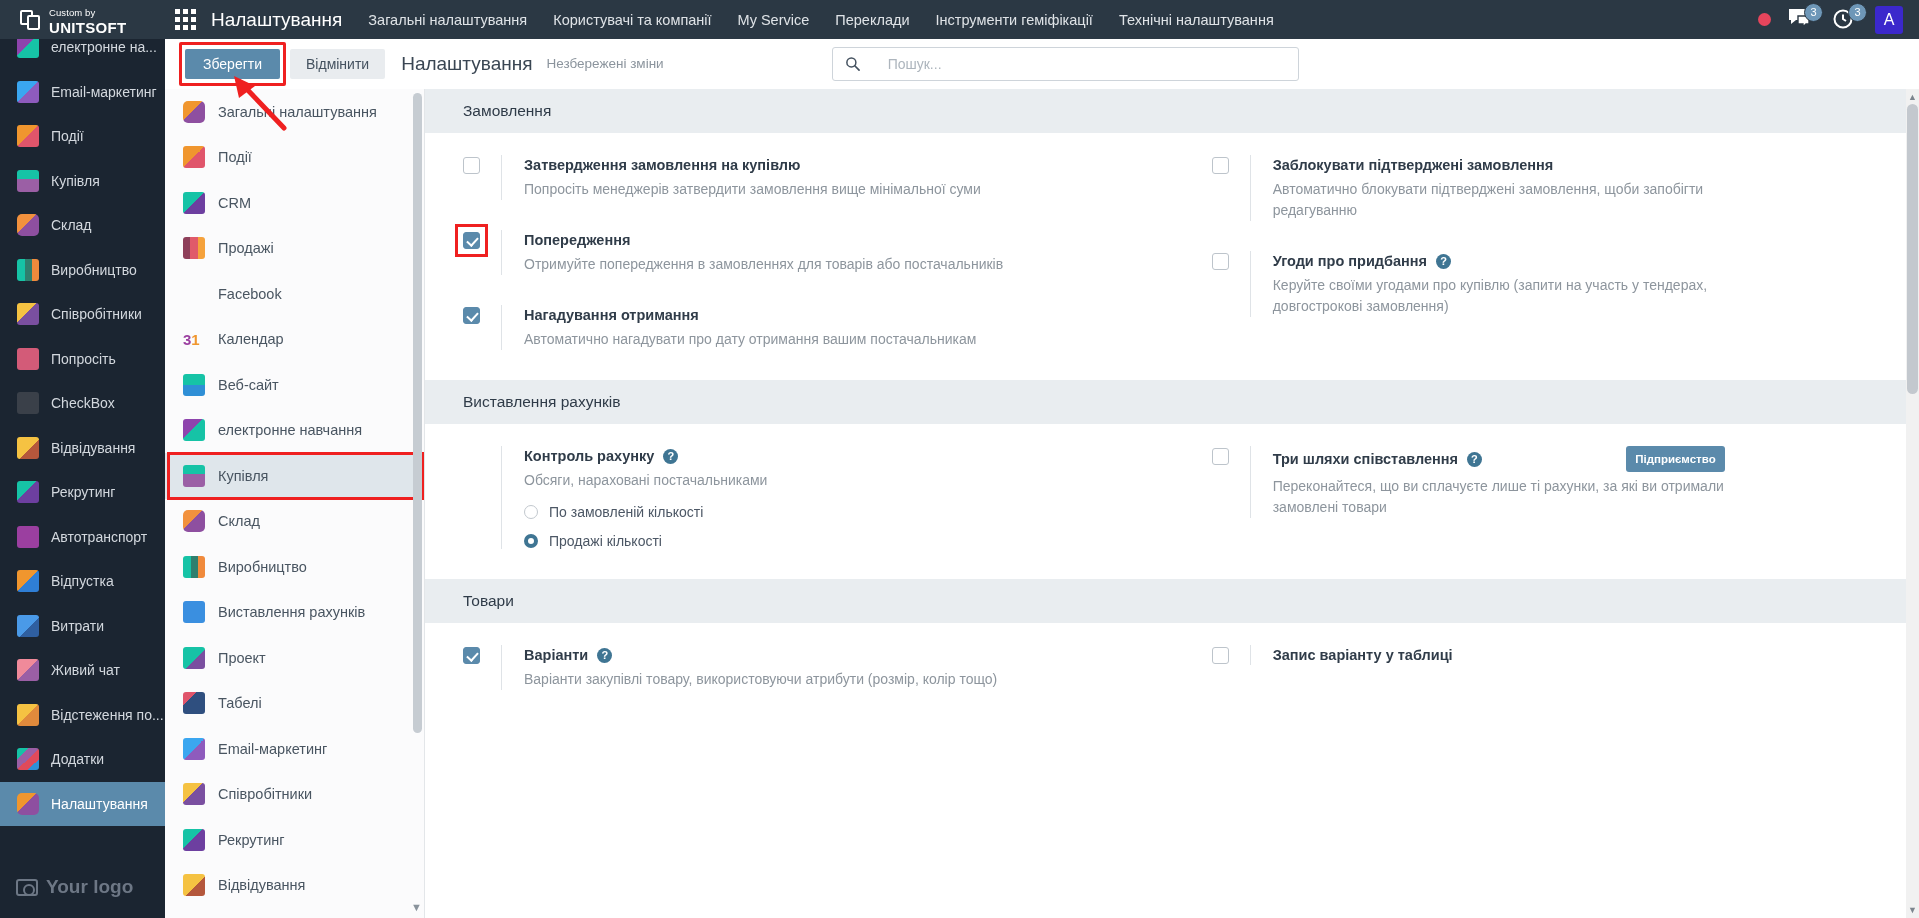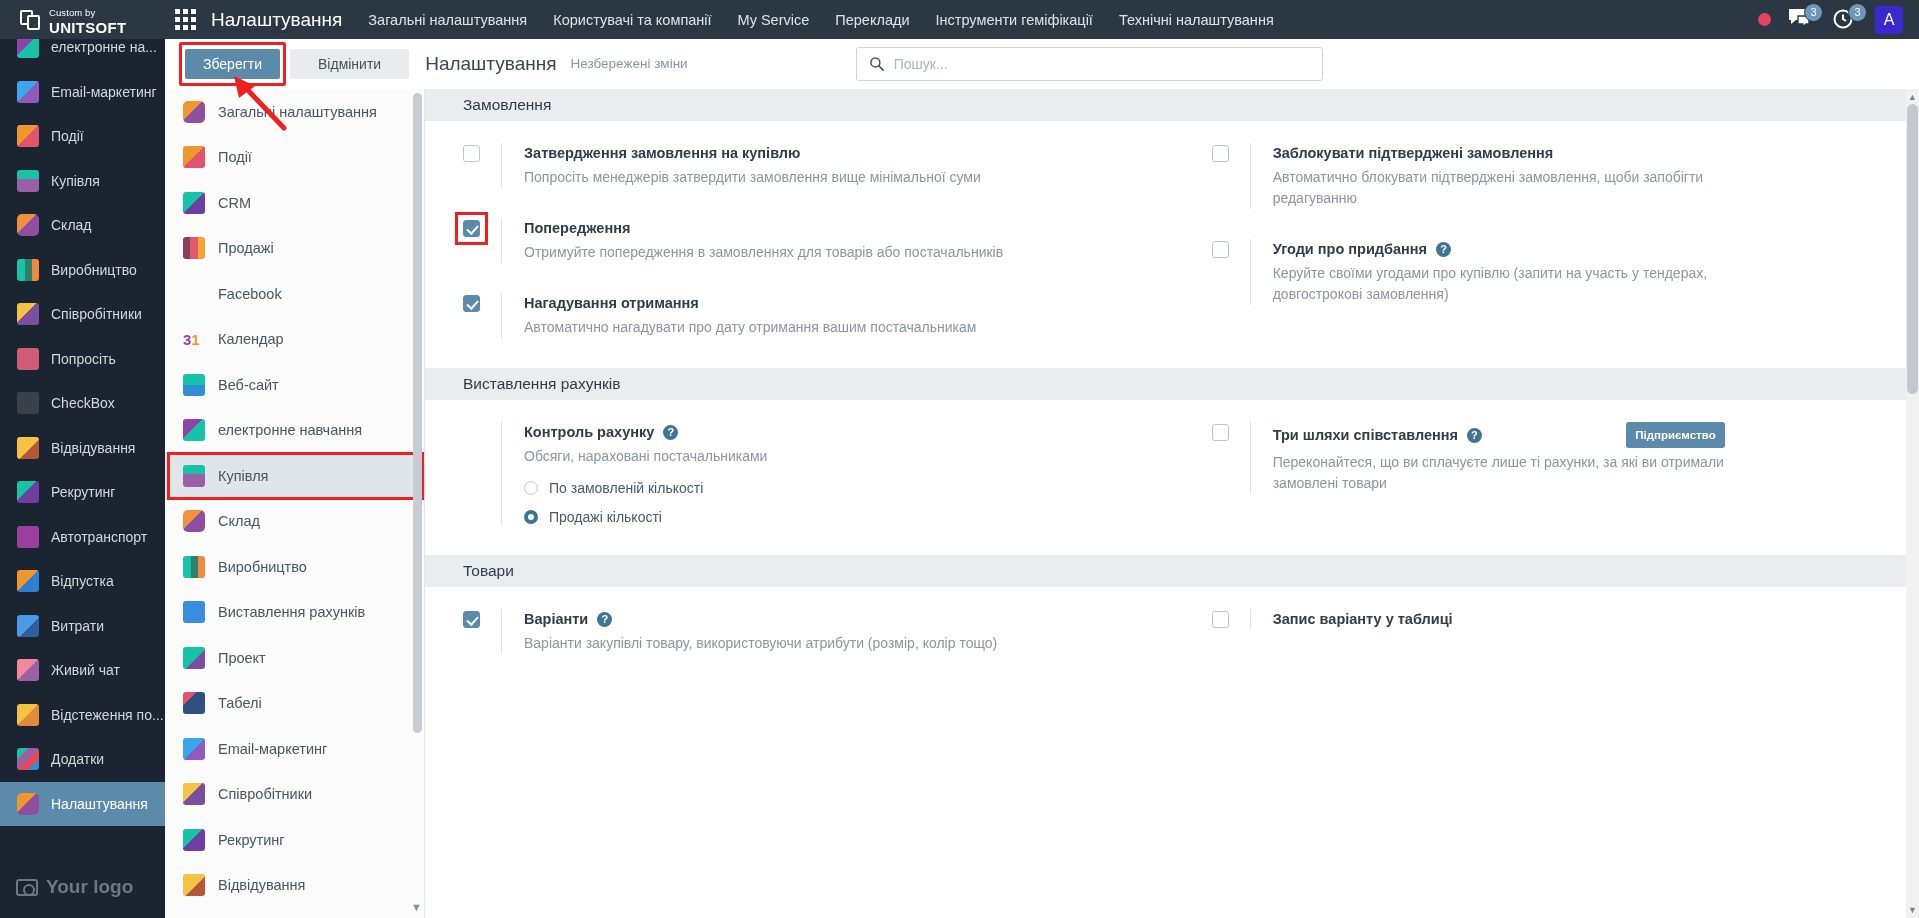--- a/index.html
+++ b/index.html
@@ -97,30 +97,30 @@
   .btn-save {
     background: #5b8aab; color: #ffffff; font-size: 14px; padding: 7px 18px;
     border: none; border-radius: 2px; cursor: pointer;
   }
   .save-wrap { position: relative; margin-right: 2px; }
   .save-wrap:before {
     content:""; position: absolute; left: -6px; top: -7px; right: -6px; bottom: -7px;
     border: 3px solid #ef2020; border-radius: 2px; pointer-events: none;
   }
   .btn-cancel {
-    background: #e9ecef; color: #44515f; font-size: 14px; padding: 7px 28px;
+    background: #e9ecef; color: #44515f; font-size: 14px; padding: 7px 16px;
     border: none; border-radius: 2px; cursor: pointer; margin-left: 8px;
   }
   .tb-title { font-size: 19px; color: #3a4653; margin-left: 16px; }
   .tb-sub { font-size: 13.5px; color: #8b949d; margin-left: 14px; }
 
   .search-box {
     margin-left: 168px; width: 467px; height: 34px; border: 1px solid #ced4da;
     border-radius: 3px; display: flex; align-items: center; padding-left: 12px;
-    gap: 10px; background: #fff;
+    gap: 28px; background: #fff;
   }
   .search-box svg { flex: 0 0 15px; }
   .search-input {
     border: none; outline: none; font-size: 14px; color: #2b3844;
     width: 100%; height: 100%; background: transparent;
     font-family: "Liberation Sans", sans-serif;
   }
   .search-input::placeholder { color: #adb5bd; }
 
   
@@ -154,21 +154,21 @@
     font-size: 11px; text-align: center; cursor: pointer;
   }
   .setnav-arrow-dn { bottom: 4px; }
 
   
   .main {
     position: absolute; left: 425px; top: 89px; width: 1494px; height: 829px;
     background: #ffffff; overflow: hidden;
   }
   .sec-head {
-    height: 32px; background: #e9edf0; display: flex; align-items: center;
+    height: 44px; background: #e9edf0; display: flex; align-items: center;
     padding-left: 38px; font-size: 15.5px; color: #2f3b48; font-weight: 400;
     margin-top: 0;
   }
   .grid2 { display: flex; padding: 0; gap: 35px; }
   .col { width: 50%; padding-top: 22px; }
   .col.left { padding-left: 38px; }
   .col.right { padding-left: 22px; }
 
   .opt { display: flex; gap: 0; margin-bottom: 30px; position: relative; }
   .opt-cb-wrap { width: 38px; flex: 0 0 38px; padding-top: 2px; }

